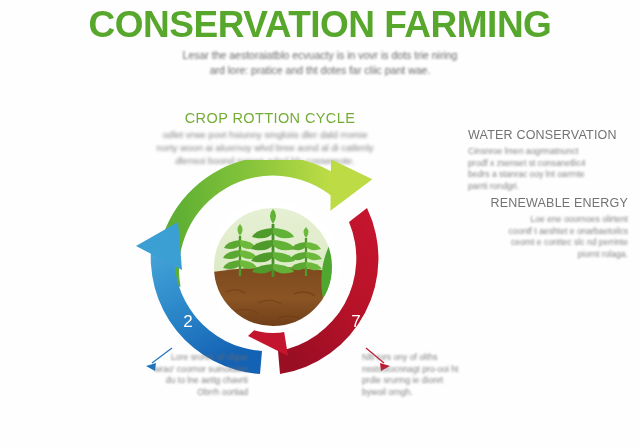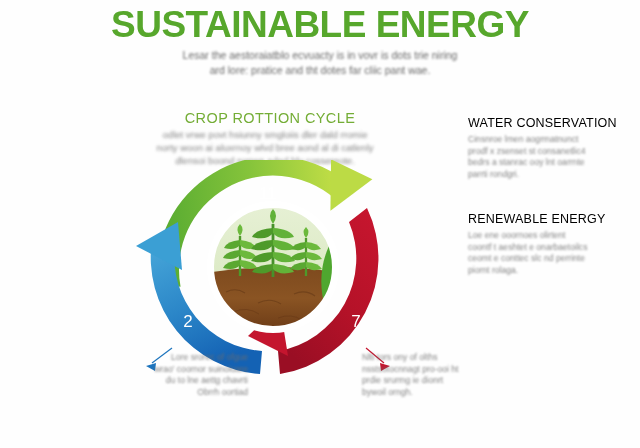--- a/index.html
+++ b/index.html
@@ -47,33 +47,33 @@
     text-align:center;
     font-size:9.5px;line-height:13px;
     color:#6d6d6d;
     filter:blur(1.5px);
     opacity:.85;
   }
   
   .rsection{position:absolute;left:468px;width:160px;}
   .rhead{
     font-size:12.5px;
-    color:#000000;
+    color:#737373;
     letter-spacing:.2px;
-    margin:0 0 4px 0;
+    margin:12px 0 4px 0;
     font-family:"Liberation Sans", sans-serif;
   }
   .rbody{
     font-size:8.6px;line-height:11.6px;
     color:#6d6d6d;
     filter:blur(1.15px);
     opacity:.85;
   }
   #sec-water{top:116px;}
-  #sec-energy{top:212px;}
+  #sec-energy{top:184px;text-align:right;}
   #sec-pest{top:286px;}
 
   
   #diagram{
     position:absolute;left:128px;top:160px;
     width:290px;height:215px;
   }
   #diagram svg{display:block;}
   .arrow-label{
     font-family:"Liberation Sans", sans-serif;
@@ -97,21 +97,21 @@
     color:#6d6d6d;
     filter:blur(1.1px);
     opacity:.85;
   }
 </style>
 </head>
 <body>
 
 <div id="poster">
 
-  <div id="title">SUSTAINABLE ENERGY</div>
+  <div id="title">CONSERVATION FARMING</div>
   <div id="cycle-heading">CROP ROTTION CYCLE</div>
 
   <div id="subtitle">Lesar the aestoraiatblo ecvuacty is in vovr is dots trie niring<br>ard lore: pratice and tht dotes far cliic pant wae.</div>
   <div id="cycle-body">odlet vrwe povt hsiunny smgloiis dler dald rromie<br>norty woon ai aluxrnoy wlvd bree aond al di catlenly<br>dlensoi boond nonws aded bly cossereote.</div>
 
   <div id="diagram">
     <svg width="290" height="215" viewBox="0 0 290 215" xmlns="http://www.w3.org/2000/svg">
       <defs>
         <linearGradient id="gGreen" x1="0" y1="0" x2="1" y2="0">
           <stop offset="0%" stop-color="#52a830"></stop>

